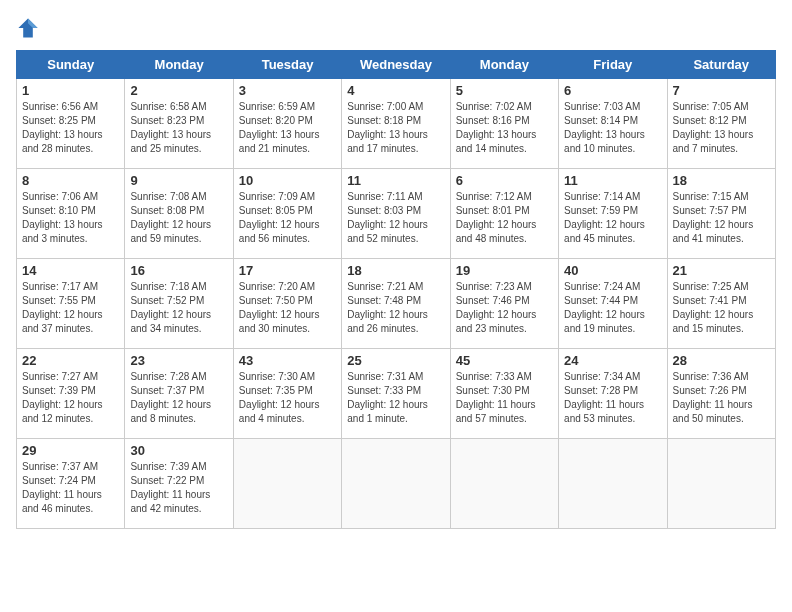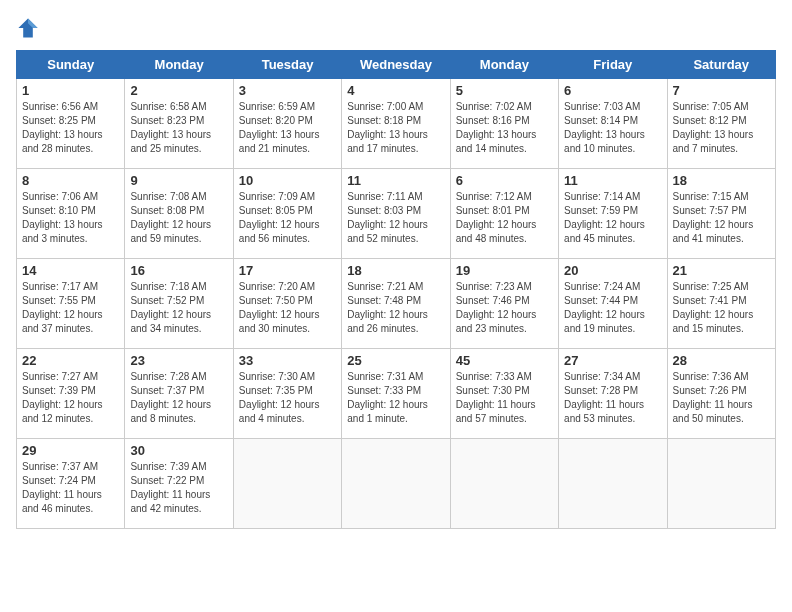--- a/index.html
+++ b/index.html
@@ -135,30 +135,30 @@
         <td><span class="day-num">6</span><span class="day-info">Sunrise: 7:12 AM<br>Sunset: 8:01 PM<br>Daylight: 12 hours and 48 minutes.</span></td>
         <td><span class="day-num">11</span><span class="day-info">Sunrise: 7:14 AM<br>Sunset: 7:59 PM<br>Daylight: 12 hours and 45 minutes.</span></td>
         <td><span class="day-num">18</span><span class="day-info">Sunrise: 7:15 AM<br>Sunset: 7:57 PM<br>Daylight: 12 hours and 41 minutes.</span></td>
       </tr>
       <tr>
         <td><span class="day-num">14</span><span class="day-info">Sunrise: 7:17 AM<br>Sunset: 7:55 PM<br>Daylight: 12 hours and 37 minutes.</span></td>
         <td><span class="day-num">16</span><span class="day-info">Sunrise: 7:18 AM<br>Sunset: 7:52 PM<br>Daylight: 12 hours and 34 minutes.</span></td>
         <td><span class="day-num">17</span><span class="day-info">Sunrise: 7:20 AM<br>Sunset: 7:50 PM<br>Daylight: 12 hours and 30 minutes.</span></td>
         <td><span class="day-num">18</span><span class="day-info">Sunrise: 7:21 AM<br>Sunset: 7:48 PM<br>Daylight: 12 hours and 26 minutes.</span></td>
         <td><span class="day-num">19</span><span class="day-info">Sunrise: 7:23 AM<br>Sunset: 7:46 PM<br>Daylight: 12 hours and 23 minutes.</span></td>
-        <td><span class="day-num">20</span><span class="day-info">Sunrise: 7:24 AM<br>Sunset: 7:44 PM<br>Daylight: 12 hours and 19 minutes.</span></td>
+        <td><span class="day-num">40</span><span class="day-info">Sunrise: 7:24 AM<br>Sunset: 7:44 PM<br>Daylight: 12 hours and 19 minutes.</span></td>
         <td><span class="day-num">21</span><span class="day-info">Sunrise: 7:25 AM<br>Sunset: 7:41 PM<br>Daylight: 12 hours and 15 minutes.</span></td>
       </tr>
       <tr>
         <td><span class="day-num">22</span><span class="day-info">Sunrise: 7:27 AM<br>Sunset: 7:39 PM<br>Daylight: 12 hours and 12 minutes.</span></td>
         <td><span class="day-num">23</span><span class="day-info">Sunrise: 7:28 AM<br>Sunset: 7:37 PM<br>Daylight: 12 hours and 8 minutes.</span></td>
-        <td><span class="day-num">33</span><span class="day-info">Sunrise: 7:30 AM<br>Sunset: 7:35 PM<br>Daylight: 12 hours and 4 minutes.</span></td>
+        <td><span class="day-num">43</span><span class="day-info">Sunrise: 7:30 AM<br>Sunset: 7:35 PM<br>Daylight: 12 hours and 4 minutes.</span></td>
         <td><span class="day-num">25</span><span class="day-info">Sunrise: 7:31 AM<br>Sunset: 7:33 PM<br>Daylight: 12 hours and 1 minute.</span></td>
         <td><span class="day-num">45</span><span class="day-info">Sunrise: 7:33 AM<br>Sunset: 7:30 PM<br>Daylight: 11 hours and 57 minutes.</span></td>
-        <td><span class="day-num">27</span><span class="day-info">Sunrise: 7:34 AM<br>Sunset: 7:28 PM<br>Daylight: 11 hours and 53 minutes.</span></td>
+        <td><span class="day-num">24</span><span class="day-info">Sunrise: 7:34 AM<br>Sunset: 7:28 PM<br>Daylight: 11 hours and 53 minutes.</span></td>
         <td><span class="day-num">28</span><span class="day-info">Sunrise: 7:36 AM<br>Sunset: 7:26 PM<br>Daylight: 11 hours and 50 minutes.</span></td>
       </tr>
       <tr>
         <td><span class="day-num">29</span><span class="day-info">Sunrise: 7:37 AM<br>Sunset: 7:24 PM<br>Daylight: 11 hours and 46 minutes.</span></td>
         <td><span class="day-num">30</span><span class="day-info">Sunrise: 7:39 AM<br>Sunset: 7:22 PM<br>Daylight: 11 hours and 42 minutes.</span></td>
         <td class="empty"></td>
         <td class="empty"></td>
         <td class="empty"></td>
         <td class="empty"></td>
         <td class="empty"></td>

